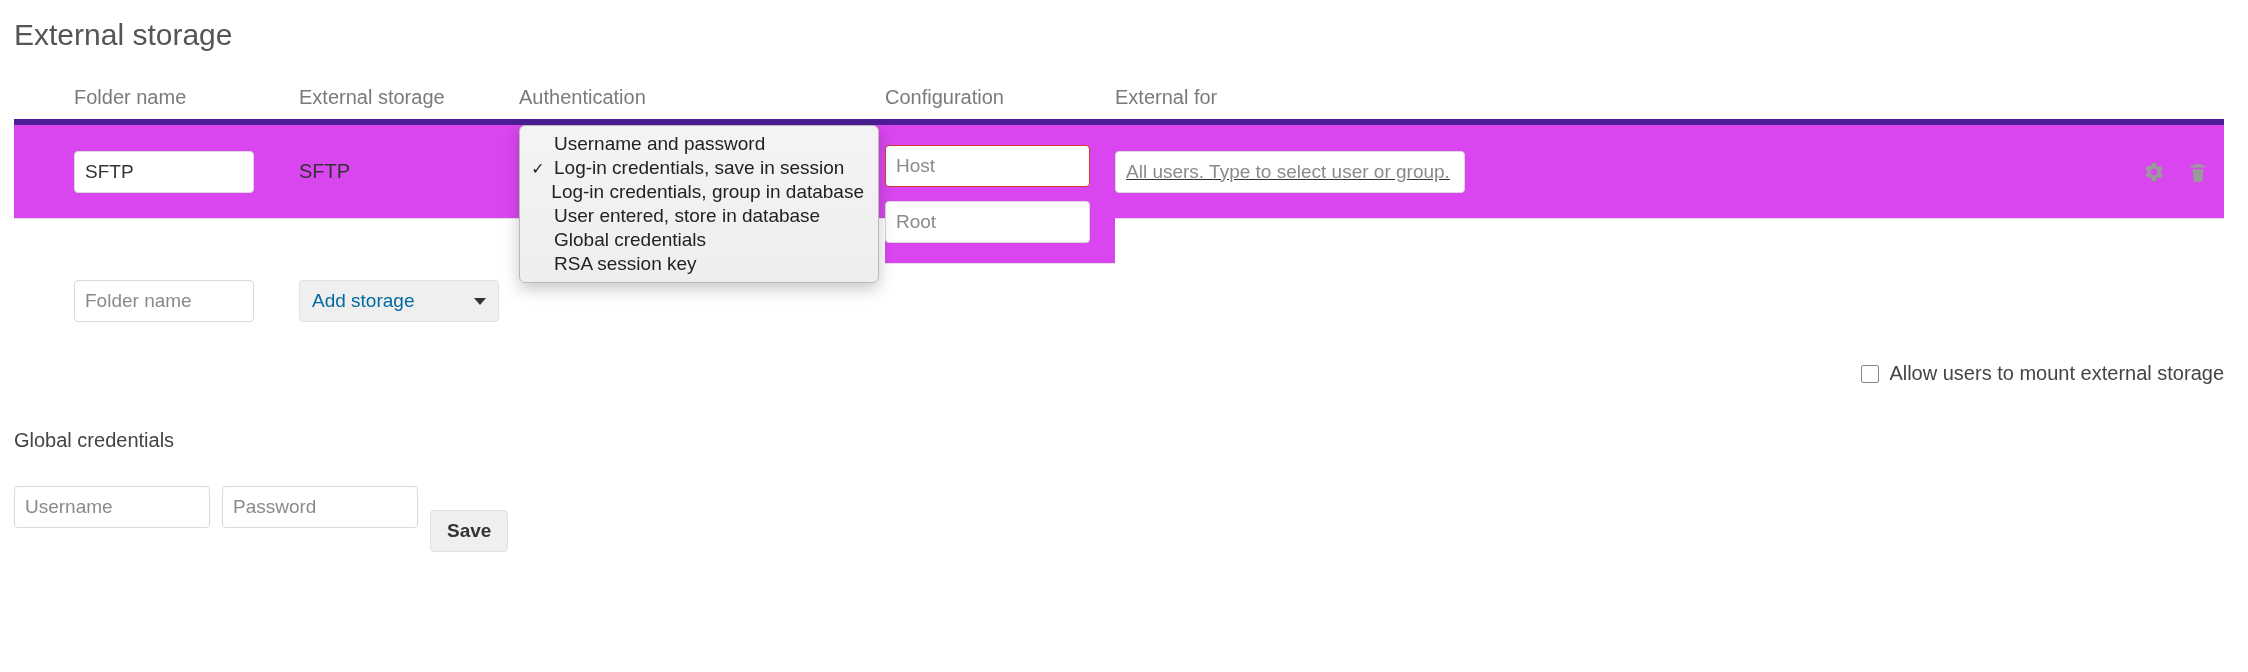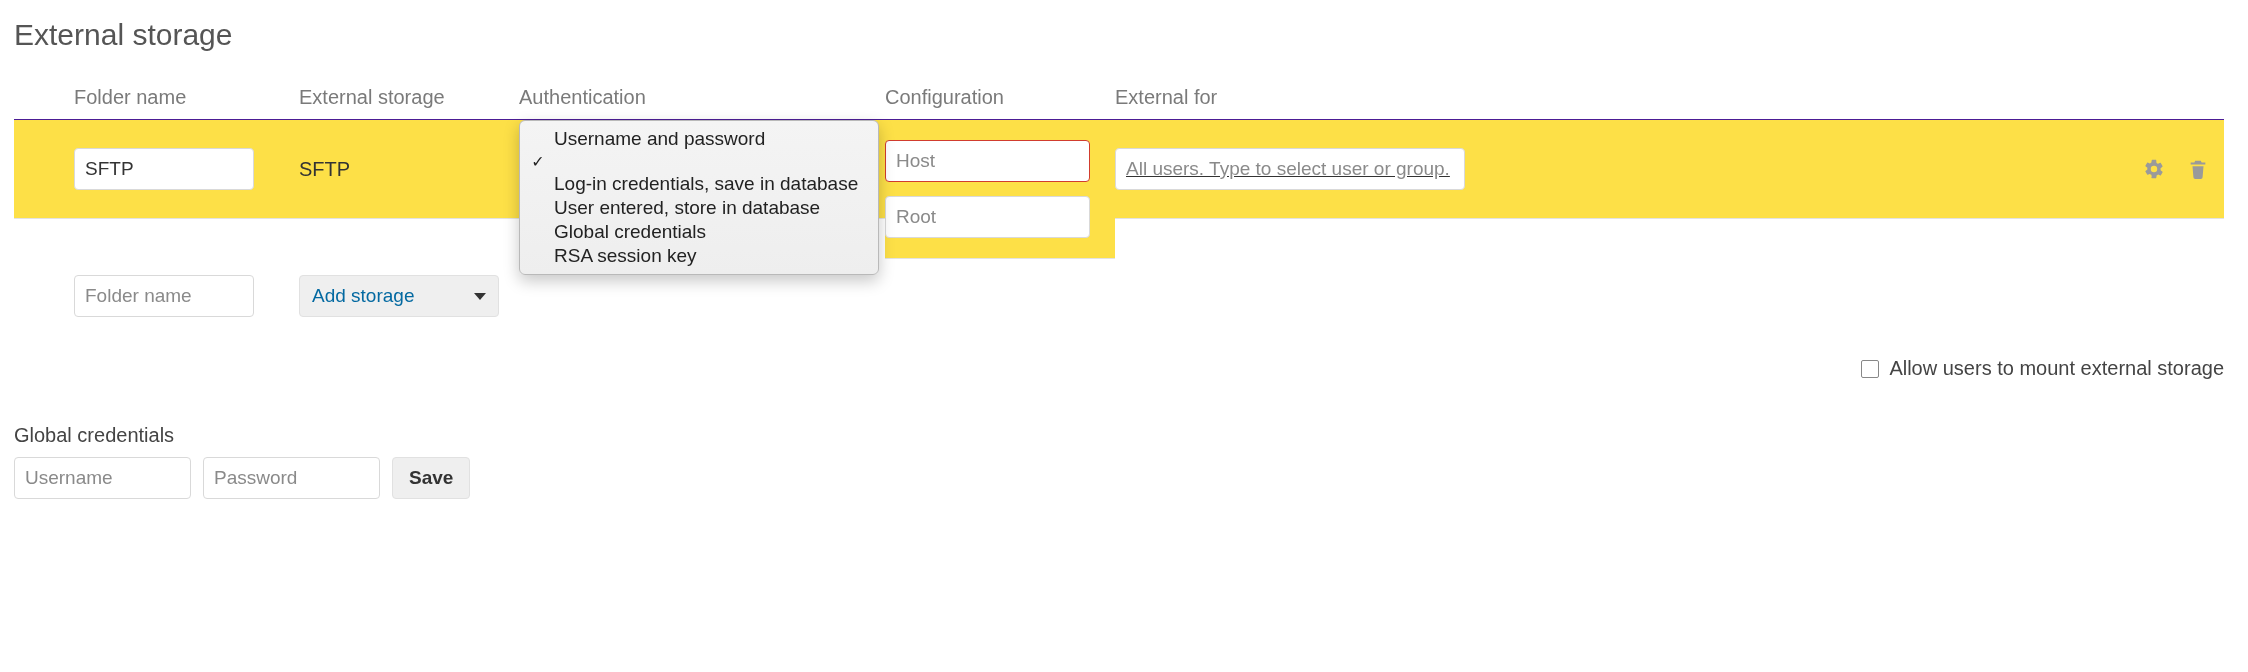--- a/index.html
+++ b/index.html
@@ -27,22 +27,22 @@
   }
   .headers, .row-mount, .row-add {
     display: contents;
   }
   .col-header {
     color: #7a7a7a;
     font-size: 20px;
     padding: 6px 0 10px 0;
   }
   .row-mount > .cell {
-    background: #fde047;
-    border-top: 1px solid #4c1d95;
+    background: #d946ef;
+    border-top: 6px solid #4c1d95;
     border-bottom: 1px solid #e3e3e3;
     padding: 20px 8px 20px 0;
     min-height: 100px;
   }
   .row-mount > .cell.lead { padding-left: 0; }
   .row-mount > .cell.actions,
   .row-mount > .cell.actions2 {
     display: flex;
     align-items: center;
     justify-content: center;
@@ -56,21 +56,21 @@
     padding: 0 10px;
     font-size: 19px;
     color: #333;
     background: #fff;
     border: 1px solid #d9d9d9;
     border-radius: 4px;
     outline: none;
   }
   input::placeholder { color: #8a8a8a; }
   .w180 { width: 180px; }
-  .w200 { width: 177px; }
+  .w200 { width: 196px; }
 
   .input-invalid {
     border: 1px solid #d13c2e !important;
   }
 
   .select-like {
     display: flex;
     align-items: center;
     justify-content: space-between;
     height: 42px;
@@ -194,20 +194,21 @@
   .btn {
     height: 42px;
     padding: 0 16px;
     background: #efefef;
     border: 1px solid #e1e1e1;
     border-radius: 4px;
     font-size: 19px;
     font-weight: 700;
     color: #333;
     cursor: pointer;
+    margin-top: 48px;
   }
 </style>
 </head>
 <body>
 
 <div class="page">
 
   <h2 class="title">External storage</h2>
 
   <div class="grid">
@@ -235,24 +236,25 @@
       </div>
 
       <div class="cell auth-cell">
         <div class="dropdown">
           <div class="item">
             <span class="tick"></span>
             <span>Username and password</span>
           </div>
           <div class="item">
             <span class="tick">✓</span>
-          </div>
-          <div class="item">
-            <span class="tick"></span>
-            <span>Log-in credentials, save in database</span>
+            <span>Log-in credentials, save in session</span>
+          </div>
+          <div class="item">
+            <span class="tick"></span>
+            <span>Log-in credentials, group in database</span>
           </div>
           <div class="item">
             <span class="tick"></span>
             <span>User entered, store in database</span>
           </div>
           <div class="item">
             <span class="tick"></span>
             <span>Global credentials</span>
           </div>
           <div class="item">

